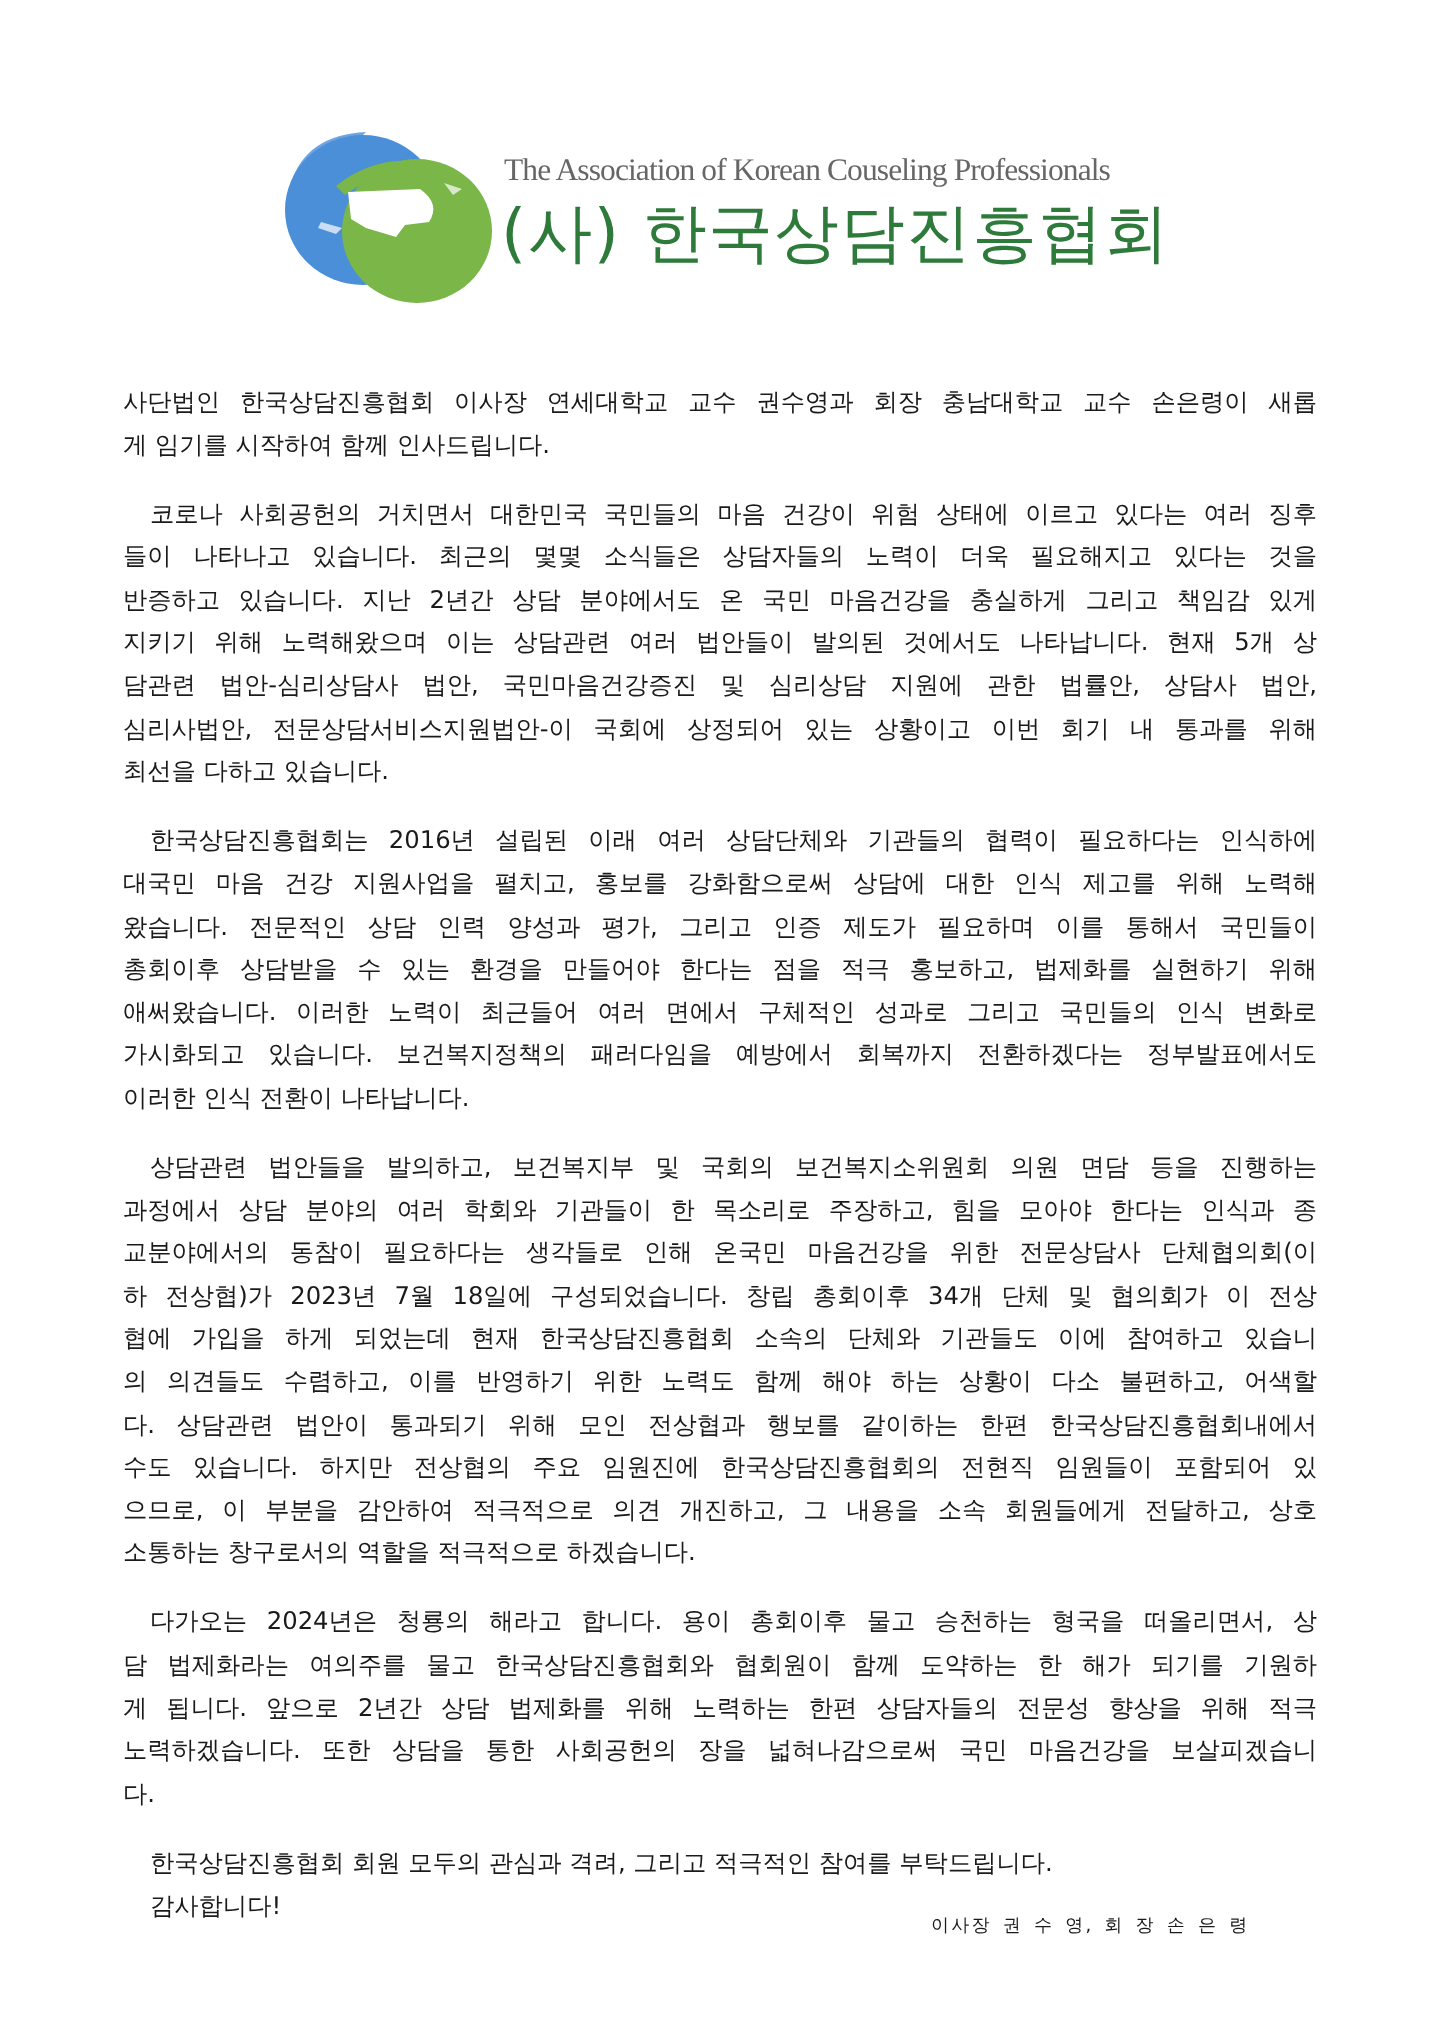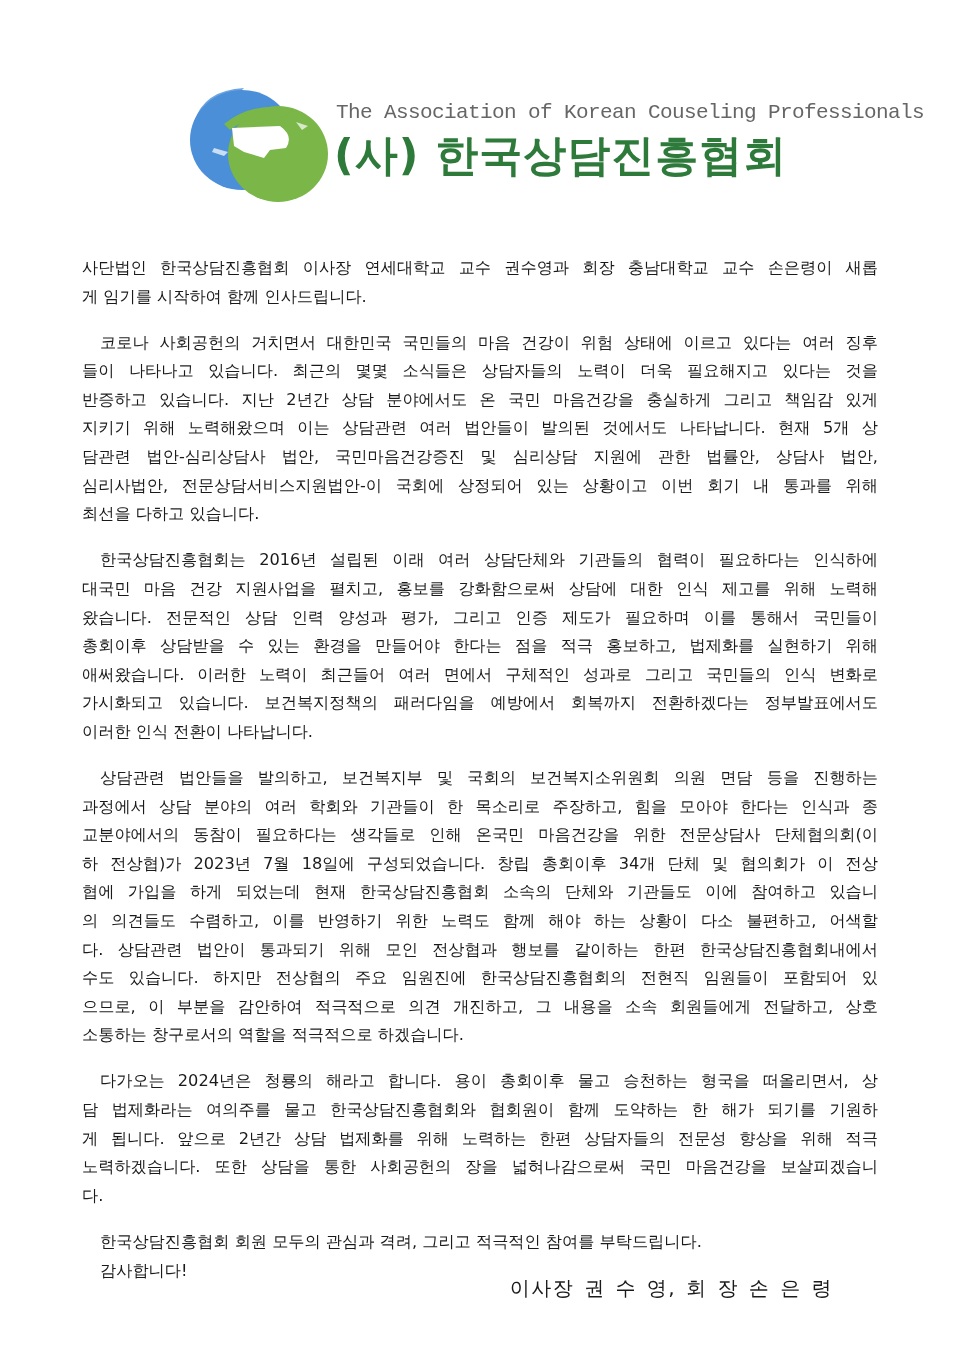--- a/index.html
+++ b/index.html
@@ -9,45 +9,45 @@
     color: #1a1a1a;
   }
   .header {
     position: absolute; left: 184px; top: 82px; width: 600px; height: 125px;
   }
   .logo-mark {
     position: absolute; left: 0; top: 0; width: 150px; height: 125px;
   }
   .logo-en {
     position: absolute; left: 152px; top: 19px;
-    font-family: Liberation Mono, monospace;
+    font-family: Liberation Serif, serif;
     font-size: 21px; color: #666666; letter-spacing: -0.6px; white-space: nowrap;
   }
   .logo-ko {
     position: absolute; left: 150px; top: 45px;
     font-family: "DejaVu Sans", sans-serif;
-    font-size: 43px; color: #2e7a3a; font-weight: bold; letter-spacing: 1px; white-space: nowrap;
+    font-size: 43px; color: #2e7a3a; font-weight: normal; letter-spacing: 1px; white-space: nowrap;
   }
   .body-text {
     position: absolute; left: 82px; top: 254px; width: 796px;
     font-size: 16.2px; line-height: 28.6px;
   }
   .para { margin: 0 0 17.5px 0; }
   .line {
     display: block; height: 28.6px; white-space: nowrap;
     text-align: justify; text-align-last: justify;
     overflow: hidden;
   }
   .line.last { text-align-last: left; }
   .para.indent .line:first-child { padding-left: 18px; }
   .closing { margin-top: 0; }
   .closing .line { text-align-last: left; padding-left: 18px; }
   .signature {
     position: absolute; top: 1275px; right: 127px;
-    font-size: 20px; white-space: nowrap; word-spacing: 2px; letter-spacing: 1.5px;
+    font-size: 12px; white-space: nowrap; word-spacing: 2px; letter-spacing: 1.5px;
   }
 </style>
 </head>
 <body>
 
 <div class="header">
   <svg class="logo-mark" viewBox="0 0 150 125">
     <ellipse cx="58" cy="58" rx="52" ry="50" fill="#4a8fd8"></ellipse>
     <path d="M10 40 Q20 8 60 6 L54 12 Q22 16 14 42 Z" fill="#4a8fd8" opacity="0.8"></path>
     <ellipse cx="94" cy="72" rx="50" ry="48" fill="#7ab648"></ellipse>

